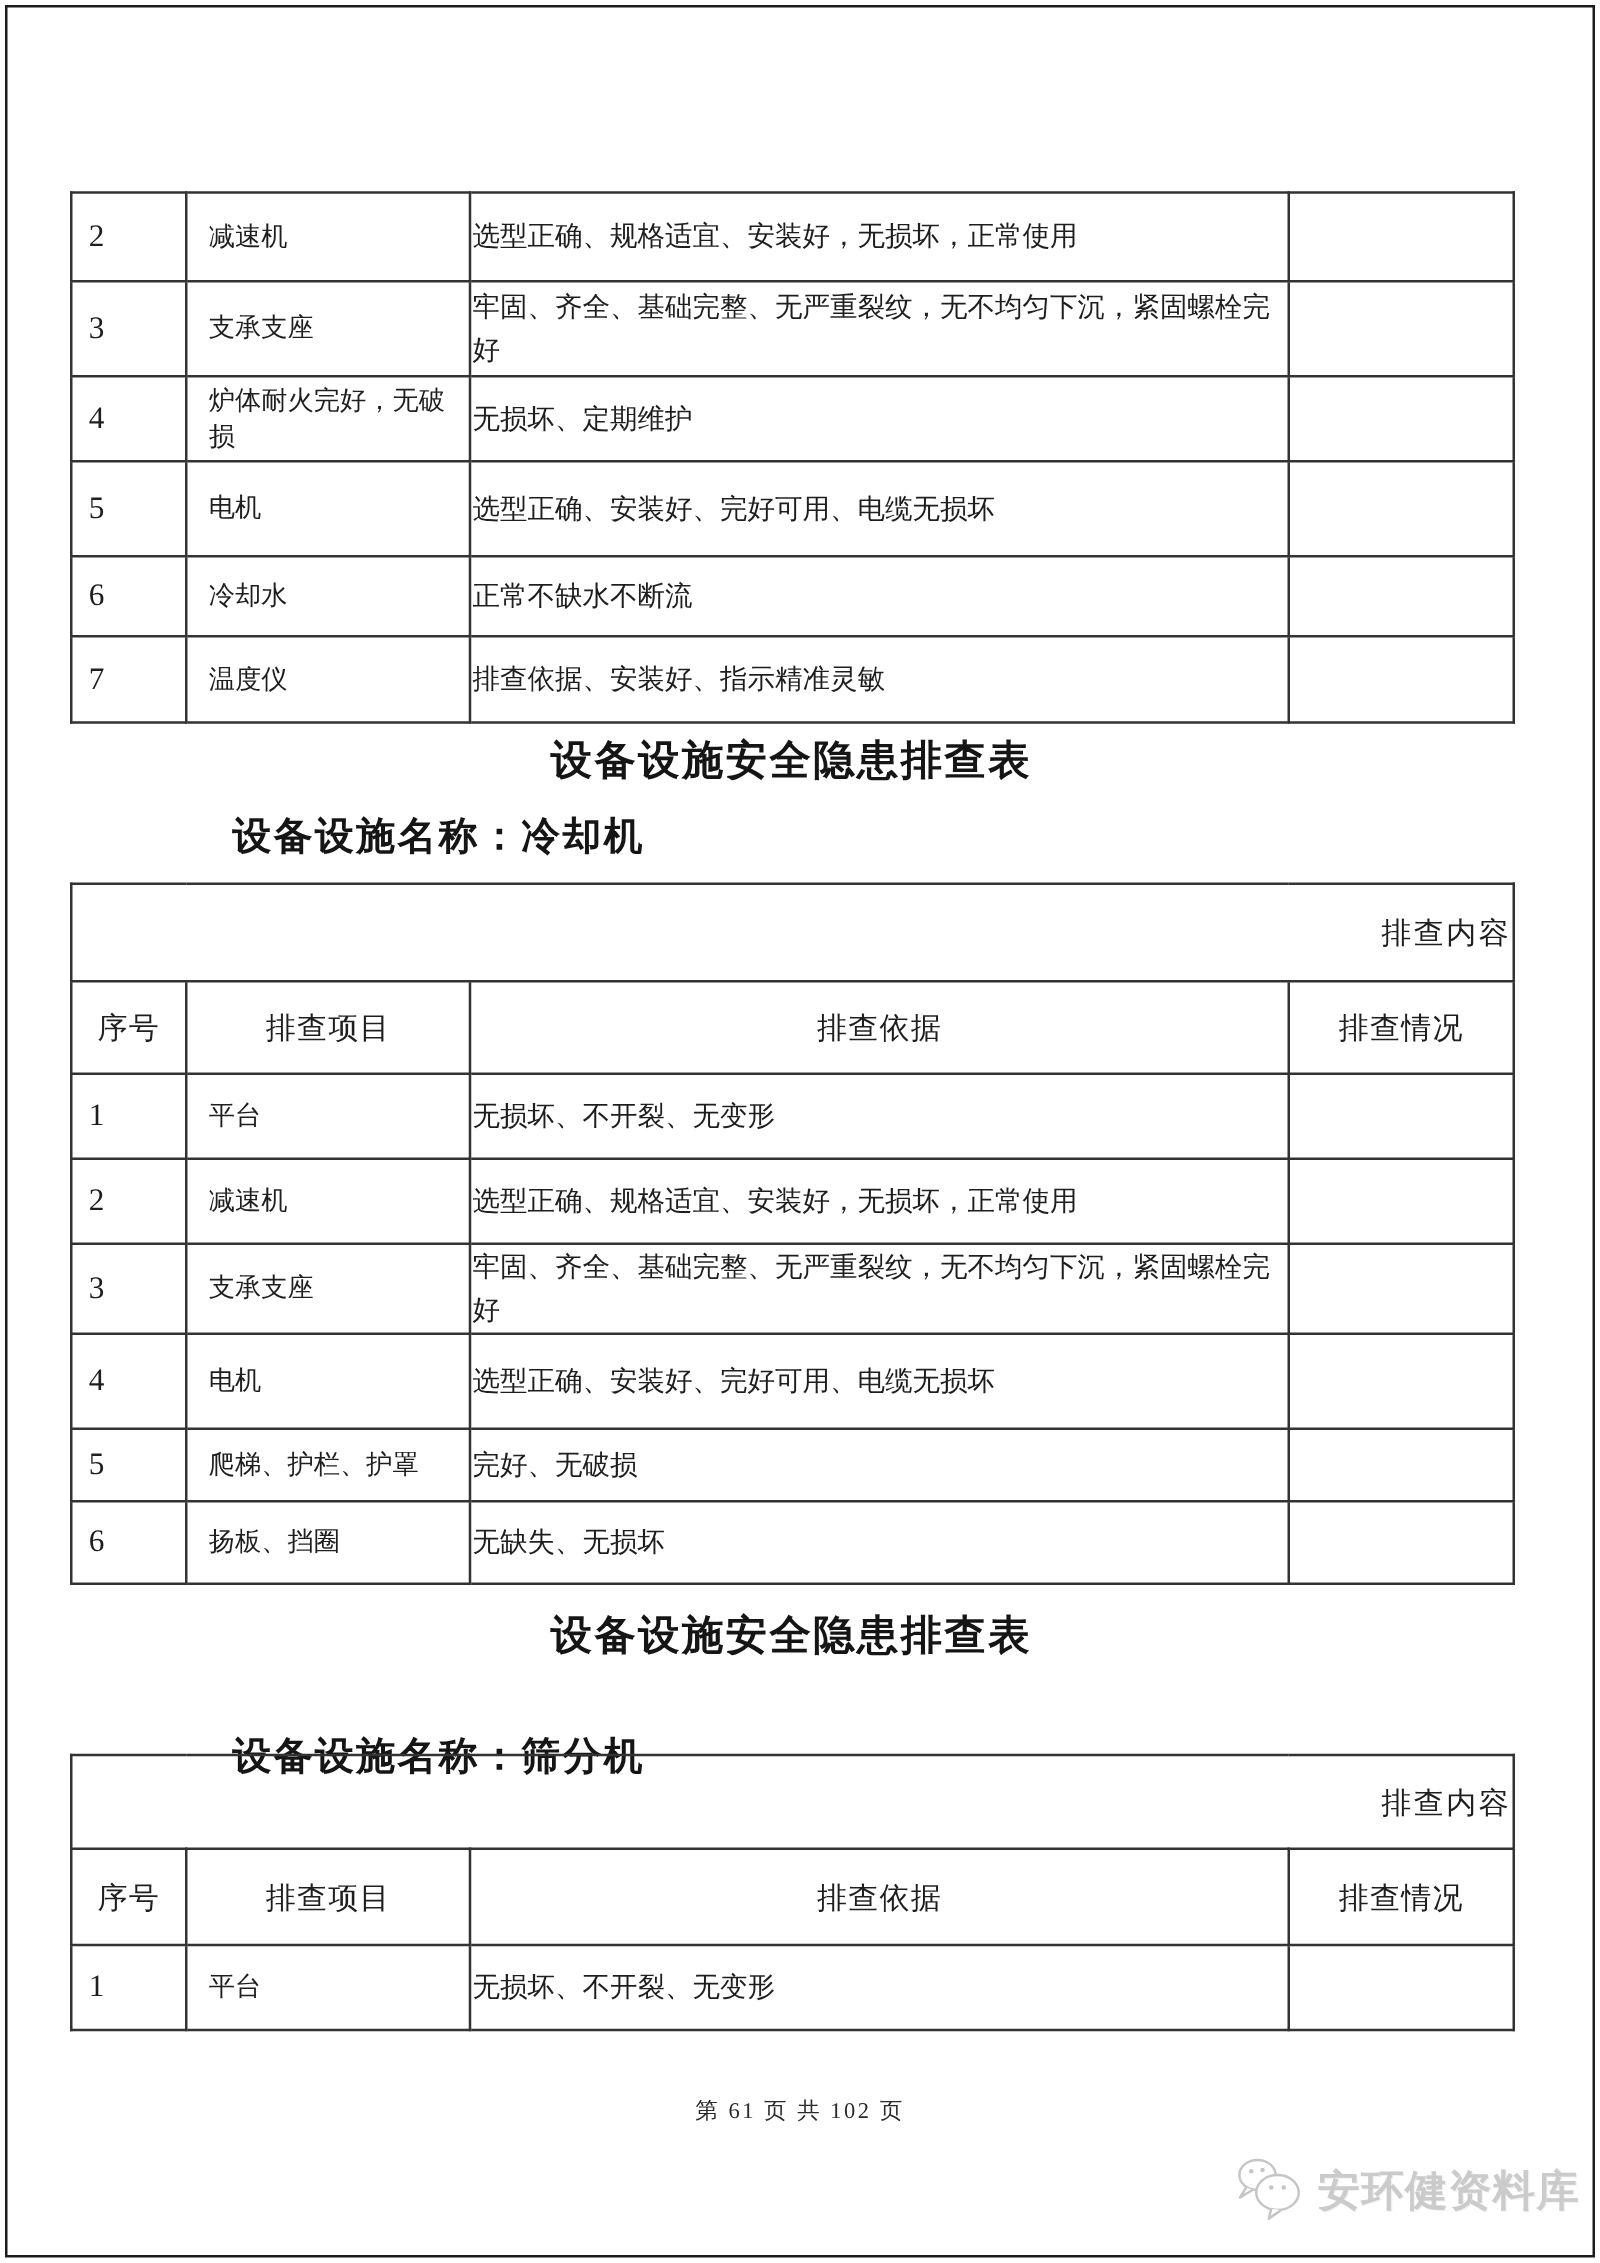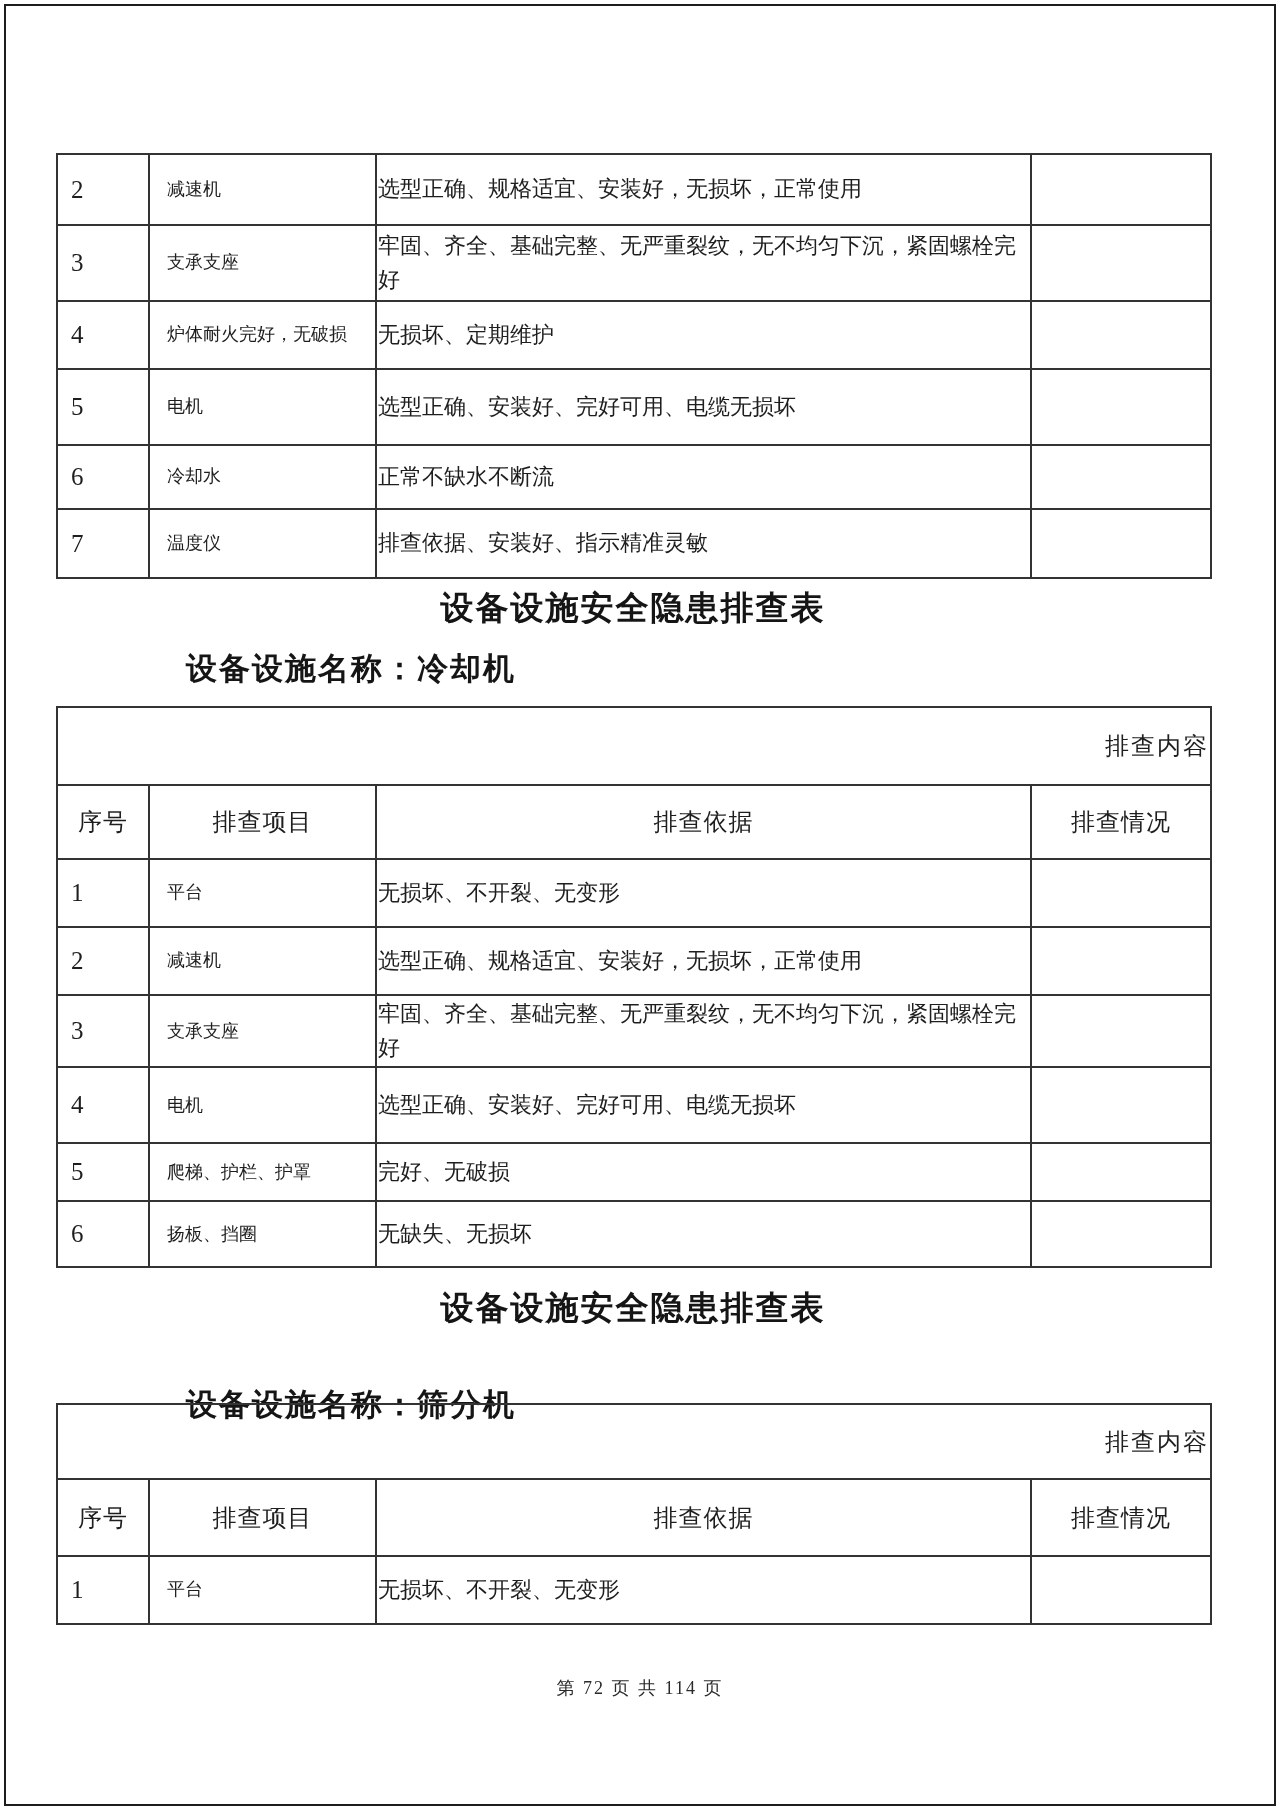--- a/index.html
+++ b/index.html
@@ -21,21 +21,21 @@
     width:1154px;
     border-collapse:collapse;
     table-layout:fixed;
   }
   table.grid td {
     border:2px solid #333333;
     vertical-align:middle;
     overflow:hidden;
   }
   .no-cell   { font-size:25px; padding-left:13px; }
-  .item-cell { font-size:18px; padding-left:17px; padding-right:4px; line-height:1.4; }
+  .item-cell { font-size:21px; padding-left:17px; padding-right:4px; line-height:1.4; }
   .basis-cell{ font-size:22px; padding-right:14px; line-height:1.55; }
   .status-cell { }
   .span-header { font-size:24px; text-align:right; letter-spacing:2px;margin-top:40px; }
   .col-header  { font-size:24px; text-align:center; padding:0 !important; letter-spacing:1px; }
   .doc-title {
     position:absolute; left:56px; width:1154px;
     text-align:center;
     font-family:"Liberation Sans","DejaVu Sans",sans-serif;
     font-weight:bold; font-size:33px; letter-spacing:2px;
     color:#151515;
@@ -196,15 +196,30 @@
       </tr>
       <tr style="height:68px;">
         <td class="no-cell">1</td>
         <td class="item-cell">平台</td>
         <td class="basis-cell">无损坏、不开裂、无变形</td>
         <td class="status-cell"></td>
       </tr>
     </tbody>
   </table>
 
-  <div class="page-footer">第 72 页 共 114 页</div>
-
+  <div class="page-footer">第 61 页 共 102 页</div>
+
+  <div class="watermark">
+    <span>
+      <svg width="58" height="52" viewBox="0 0 58 52" fill="none">
+        <ellipse cx="20" cy="16" rx="14.5" ry="12" fill="#ffffff" stroke="#c6c6c6" stroke-width="2"></ellipse>
+        <path d="M11 26 L6 34 L16 28" fill="#ffffff" stroke="#c6c6c6" stroke-width="2" stroke-linejoin="round"></path>
+        <circle cx="15" cy="13" r="1.8" fill="#c6c6c6"></circle>
+        <circle cx="24" cy="12" r="1.8" fill="#c6c6c6"></circle>
+        <ellipse cx="36" cy="30" rx="17" ry="14" fill="#ffffff" stroke="#c6c6c6" stroke-width="2"></ellipse>
+        <path d="M31 43 L29 51 L39 44" fill="#ffffff" stroke="#c6c6c6" stroke-width="2" stroke-linejoin="round"></path>
+        <circle cx="31" cy="26" r="1.8" fill="#c6c6c6"></circle>
+        <circle cx="41" cy="26" r="1.8" fill="#c6c6c6"></circle>
+      </svg>
+    </span>
+    <span class="watermark-text">安环健资料库</span>
+  </div>
 </div>
 
 </body></html>

